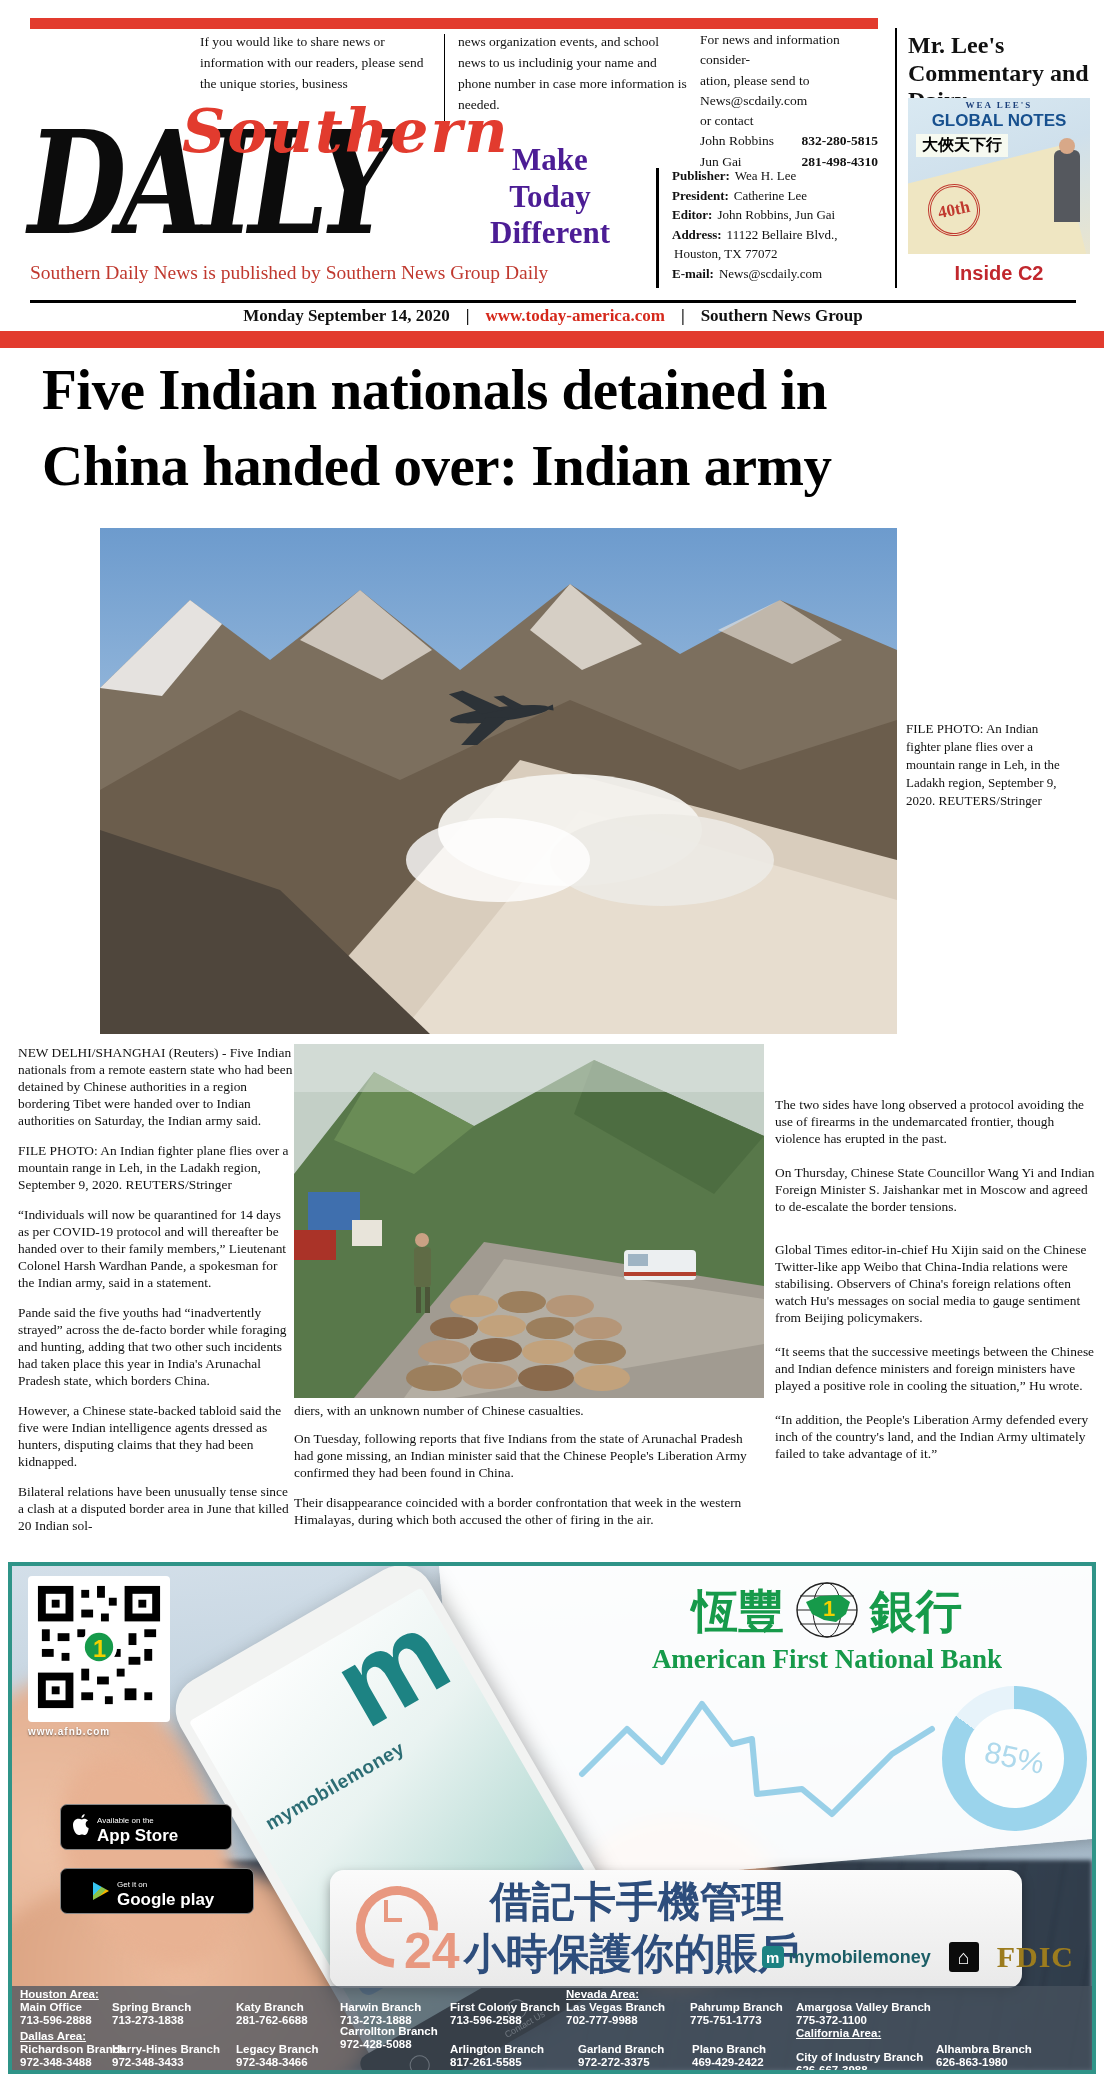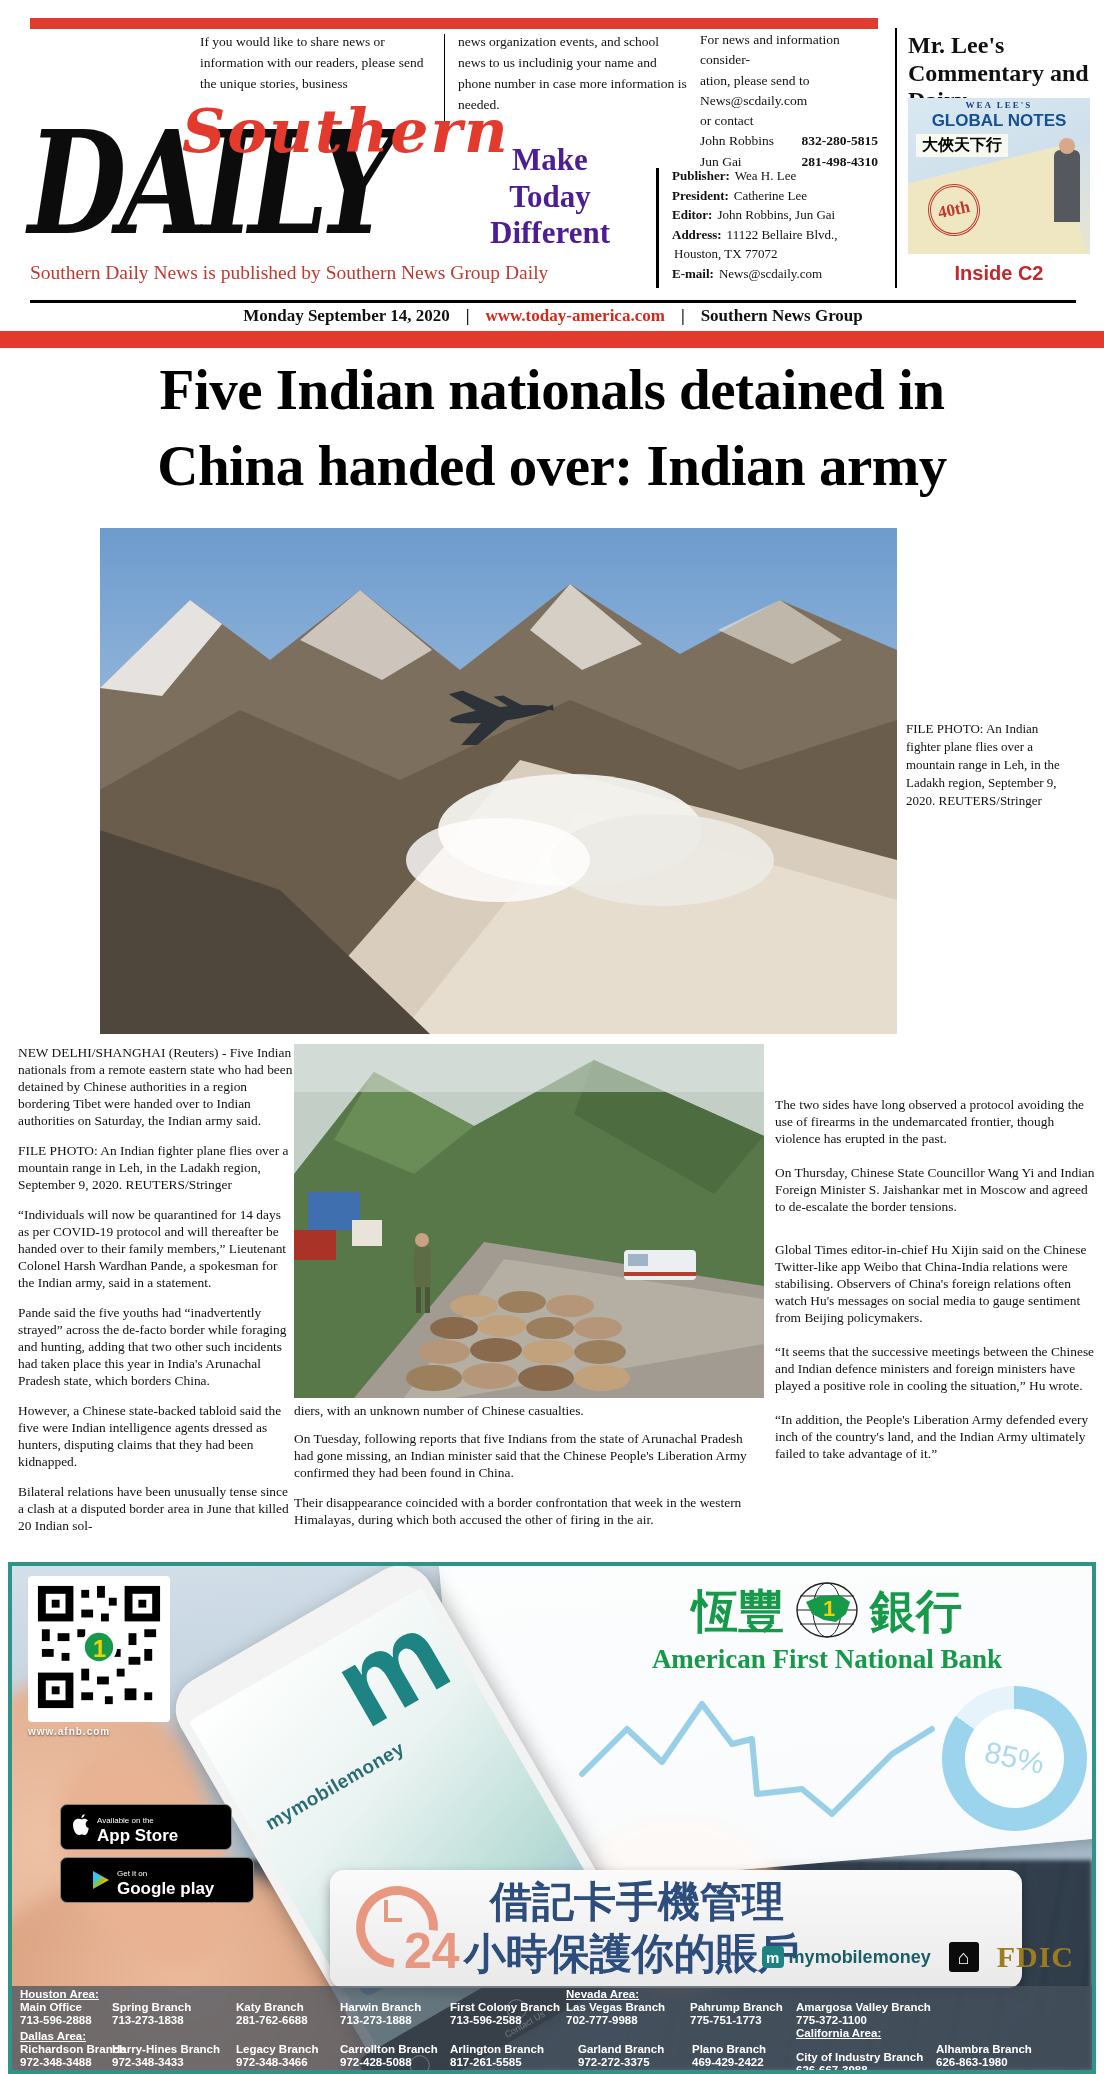--- a/index.html
+++ b/index.html
@@ -172,21 +172,21 @@
   <div class="abs" style="left:30px;top:300px;width:1046px;height:3px;background:#000;"></div>
   <div class="abs datebar" style="left:30px;top:306px;width:1046px;">
     <span>Monday September 14, 2020</span>
     <span>|</span>
     <span class="date-url">www.today-america.com</span>
     <span>|</span>
     <span>Southern News Group</span>
   </div>
   <div class="abs redband" style="left:0;top:331px;width:1104px;height:17px;"></div>
 
-  <div class="abs headline" style="left:27px;top:352px;width:1050px;text-align:center;">
+  <div class="abs headline" style="left:42px;top:352px;width:1050px;">
     <div>Five Indian nationals detained in</div>
     <div>China handed over: Indian army</div>
   </div>
 
   <div class="abs" style="left:100px;top:528px;width:797px;height:506px;">
     <svg class="photo" width="797" height="506" viewBox="0 0 797 506" preserveAspectRatio="none">
       <defs>
         <linearGradient id="sky" x1="0" y1="0" x2="0" y2="1">
           <stop offset="0" stop-color="#6d9bcd"></stop>
             <stop offset="1" stop-color="#d4e5f2"></stop>
@@ -384,21 +384,21 @@
               <rect x="24" y="19" width="3" height="2"></rect>
           </g>
           <circle cx="16.5" cy="16.5" r="4.6" fill="#fff"></circle>
           <circle cx="16.5" cy="16.5" r="3.6" fill="#169a4a"></circle>
           <text x="15" y="19" font-size="6" font-weight="bold" fill="#f2d000" font-family="Liberation Sans,sans-serif">1</text>
         </svg>
       </span>
       <div class="afnb-url" style="margin-top:4px;">www.afnb.com</div>
     </div>
 
-    <div class="abs" style="left:48px;top:238px;display:flex;flex-direction:column;gap:7px;">
+    <div class="abs" style="left:48px;top:238px;display:flex;flex-direction:column;gap:18px;">
       <div class="badge" style="width:150px;">
         <span>
           <svg width="18" height="22" viewBox="0 0 18 22">
             <path d="M9 5 C5 4 2 7 2 11 C2 16 5 21 8 21 C9.2 21 9.8 20.4 11 20.4 C12.2 20.4 12.6 21 14 21 C16 21 17.6 16.5 17.6 14 C14 13 13.6 7.6 17 6.4 C15.6 4.6 12 4.4 11 5.4 Z" fill="#fff"></path>
             <path d="M10.5 4 C12.5 3.6 13.8 1.8 13.6 0 C12 .3 10.4 1.8 10.5 4 Z" fill="#fff"></path>
           </svg>
         </span>
         <span><span class="small">Available on the</span><br>
               <span class="big">App Store</span></span>
       </div>
@@ -473,21 +473,21 @@
         <span>972-348-3488</span>
       </div>
       <div class="bcell" style="left:100px;top:57px;">
         <span>Harry-Hines Branch</span>
         <span>972-348-3433</span>
       </div>
       <div class="bcell" style="left:224px;top:57px;">
         <span>Legacy Branch</span>
         <span>972-348-3466</span>
       </div>
-      <div class="bcell" style="left:328px;top:57px;">
+      <div class="bcell" style="left:328px;top:39px;">
         <span>Carrollton Branch</span>
         <span>972-428-5088</span>
       </div>
       <div class="bcell" style="left:438px;top:57px;">
         <span>Arlington Branch</span>
         <span>817-261-5585</span>
       </div>
       <div class="bcell" style="left:566px;top:57px;">
         <span>Garland Branch</span>
         <span>972-272-3375</span>

